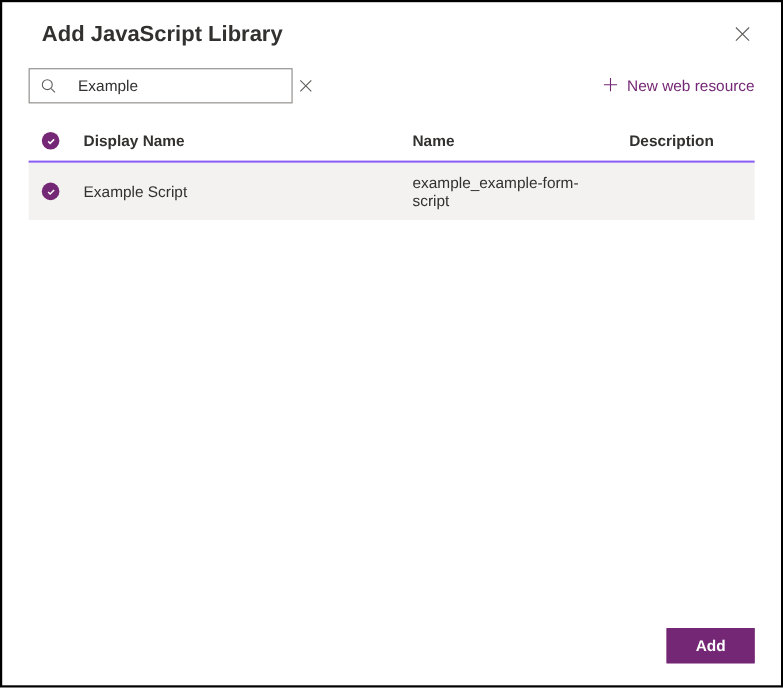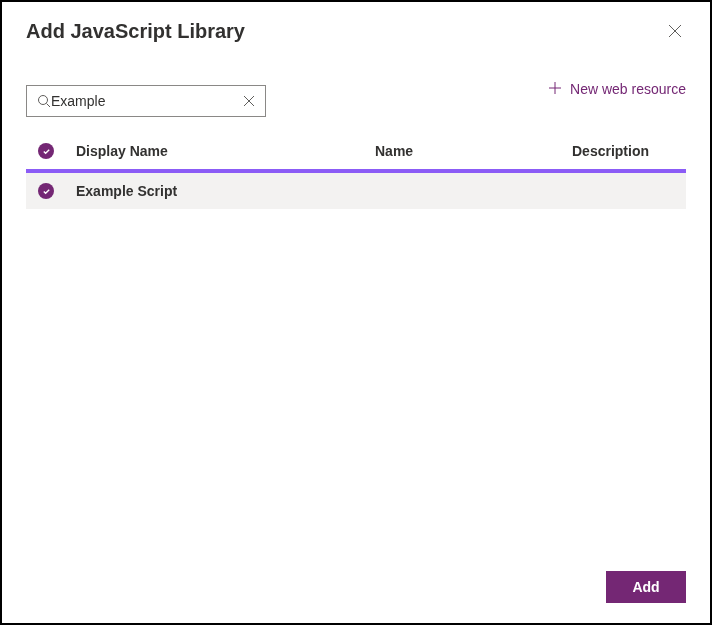--- a/index.html
+++ b/index.html
@@ -16,21 +16,21 @@
       height: 625px;
       border: 2px solid #000;
       position: relative;
       display: flex;
       flex-direction: column;
     }
     .dialog-header {
       display: flex;
       justify-content: space-between;
       align-items: flex-start;
-      padding: 18px 24px 8px 24px;
+      padding: 18px 24px 8px 36px;
     }
     .dialog-title {
       font-size: 20px;
       font-weight: 600;
       color: #323130;
     }
     .close-btn {
       color: #605e5c;
       cursor: pointer;
       font-size: 16px;
@@ -43,22 +43,21 @@
       align-items: center;
       padding: 8px 24px 16px 24px;
     }
     .search-box {
       display: flex;
       align-items: center;
       border: 1px solid #8a8886;
       width: 240px;
       height: 32px;
       padding: 0 10px;
-      gap: 0;
-      margin-top: 24px;
+      gap: 20px;
     }
     .search-icon {
       color: #605e5c;
       flex-shrink: 0;
     }
     .search-input {
       border: none;
       outline: none;
       flex: 1;
       font-size: 14px;
@@ -83,21 +82,21 @@
     }
     .table-container {
       flex: 1;
       padding: 0 24px;
       overflow: hidden;
     }
     .table-header {
       display: flex;
       align-items: center;
       padding: 10px 0;
-      border-bottom: 4px solid #8b5cf6;
+      border-bottom: 2px solid #8b5cf6;
       font-weight: 600;
       color: #323130;
     }
     .col-check {
       width: 40px;
       display: flex;
       align-items: center;
       justify-content: center;
     }
     .col-display {
@@ -114,21 +113,20 @@
       text-overflow: ellipsis;
       white-space: nowrap;
       margin-left: 16px;
     }
     .table-row {
       display: flex;
       align-items: center;
       padding: 10px 0;
       background: #f3f2f1;
       color: #323130;
-      font-weight: bold;
     }
     .check-circle {
       width: 16px;
       height: 16px;
       border-radius: 50%;
       background: #742774;
       display: flex;
       align-items: center;
       justify-content: center;
       color: #fff;
@@ -206,18 +204,19 @@
   </div>
   <div class="table-row">
     <div class="col-check">
       <div class="check-circle">
         <svg width="9" height="9" viewBox="0 0 10 10">
             <path d="M2 5 L4 7 L8 3" stroke="#fff" stroke-width="1.5" fill="none"></path>
           </svg>
       </div>
     </div>
     <div class="col-display">Example Script</div>
+    <div class="col-name">example_example-form-script</div>
   </div>
 </div>
 
 <div class="footer">
   <button class="btn btn-primary">Add</button>
 </div>
 
 </body></html>

